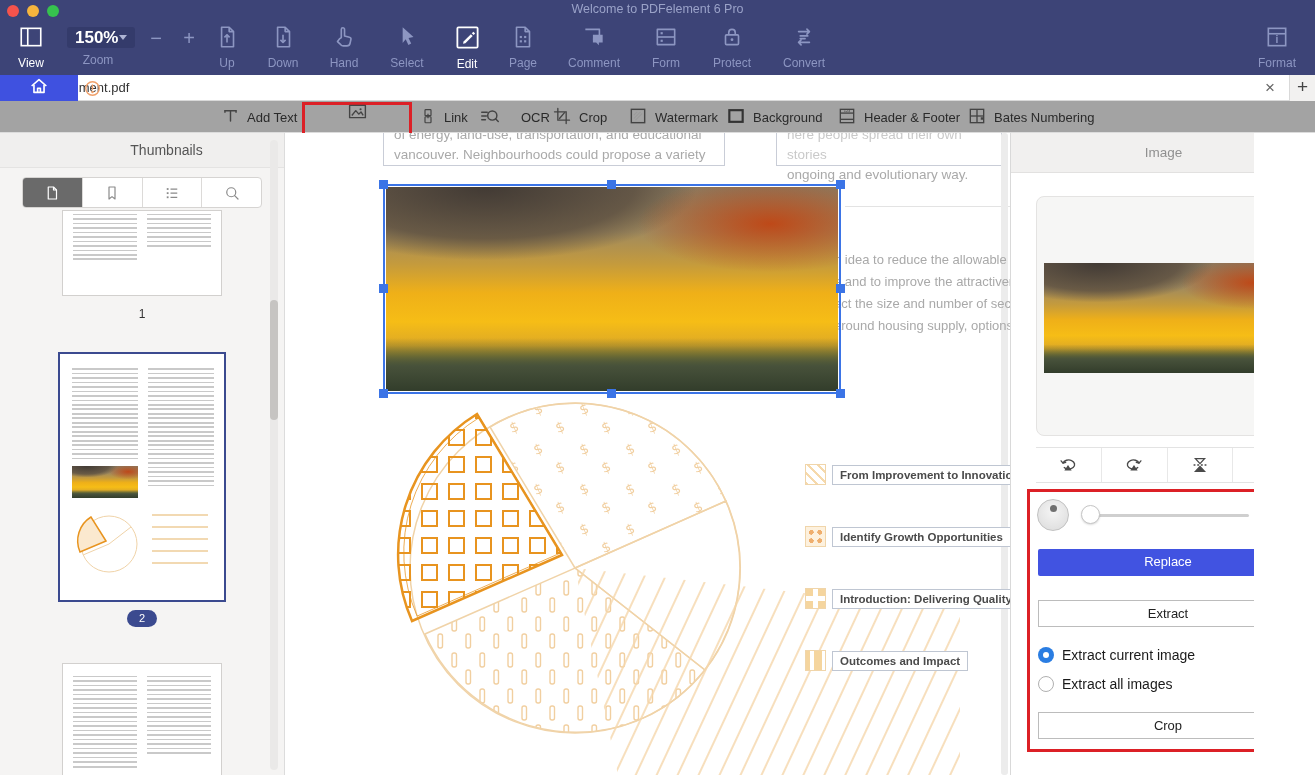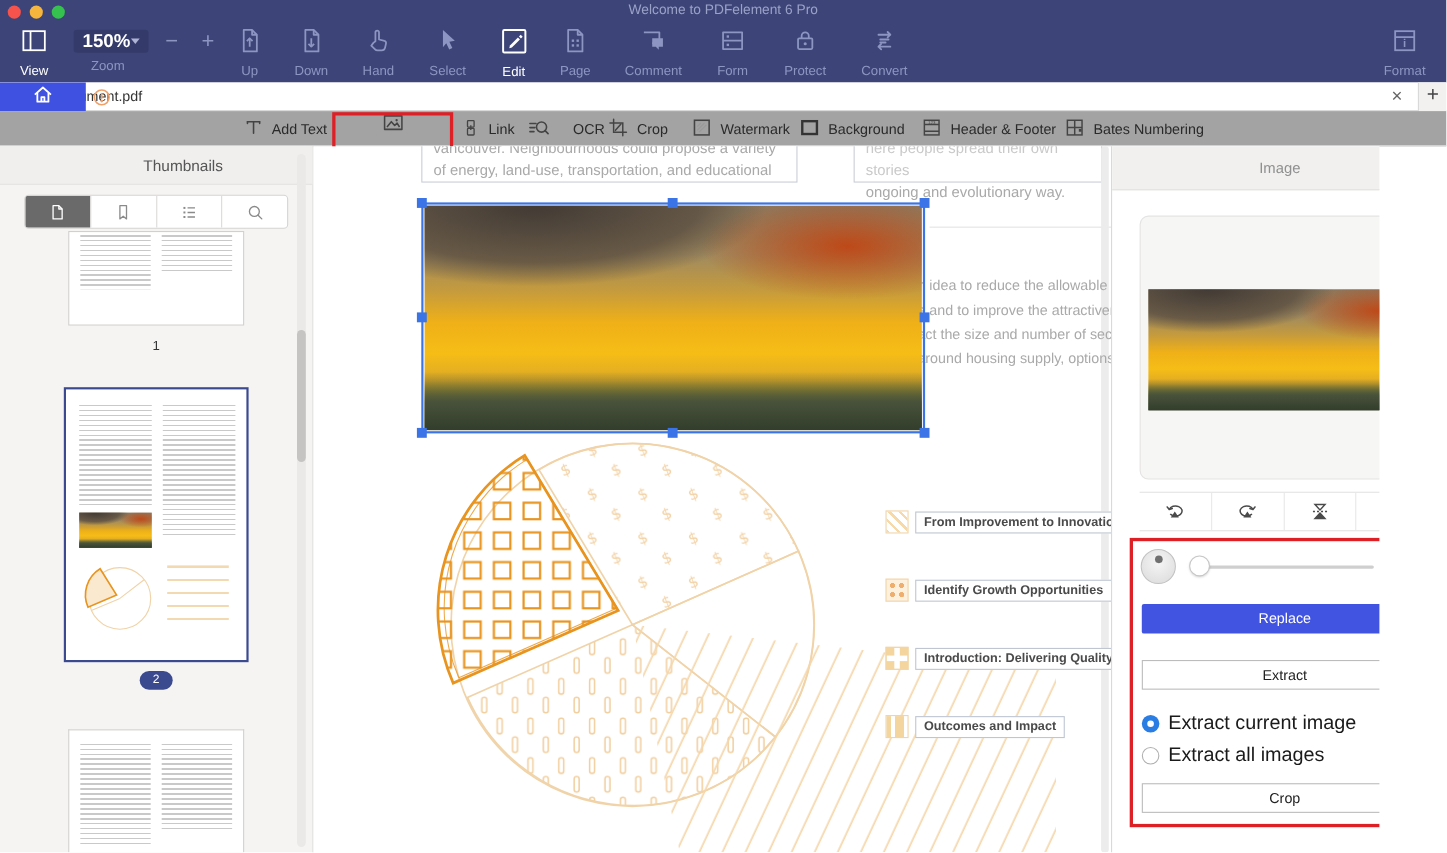--- a/index.html
+++ b/index.html
@@ -94,21 +94,21 @@
   .slidehandle { left:70px; top:372px; width:19px; height:19px; border-radius:50%; background:#fff; border:1px solid #c6c6c6; box-shadow:0 1px 2px rgba(0,0,0,.15); }
   .valbox { left:243px; top:370px; width:44px; height:24px; border:1px solid #b5b5b5; background:#fff;
             font-size:13px; color:#222; line-height:22px; padding-left:6px; }
   .pbtn { left:27px; width:260px; height:27px; text-align:center; line-height:26px; font-size:13px; }
   .pbtn.blue { background:#4153e1; color:#fff; border-radius:2px; }
   .pbtn.ghost { background:#fff; color:#222; border:1px solid #bcbcbc; }
   .radio { width:16px; height:16px; border-radius:50%; }
   .radio.on { background:#2a7de2; position:relative; }
   .radio.on::after { content:""; position:absolute; left:5px; top:5px; width:6px; height:6px; border-radius:50%; background:#fff; }
   .radio.off { background:#fff; border:1px solid #b0b0b0; }
-  .radiorow { display:flex; align-items:center; gap:8px; font-size:18px; color:#1a1a1a; }
+  .radiorow { display:flex; align-items:flex-start; gap:8px; font-size:14px; color:#1a1a1a; }
   .panel-redbox { left:16px; top:356px; width:289px; height:263px; border:3px solid #dc2026; z-index:5; pointer-events:none; }
 </style>
 </head>
 <body>
 
 <div class="app">
 
   <div class="abs topbar">
     <div class="abs win-title">Welcome to PDFelement 6 Pro</div>
     <div class="abs light" style="left:7px; background:#f5534c;"></div>
@@ -442,22 +442,22 @@
       <div class="abs tlines" style="left:84px; top:12px; width:64px; height:78px;"></div>
     </div>
 
     <div class="abs sb-scroll"></div>
     <div class="abs sb-thumbbar"></div>
   </div>
 
   <div class="abs doc">
 
     <div class="abs txtbox" style="left:98px; top:-14px; width:342px; height:47px;">
+      <div>of energy, land-use, transportation, and educational</div>
       <div>vancouver. Neighbourhoods could propose a variety</div>
-      <div>of energy, land-use, transportation, and educational</div>
     </div>
     <div class="abs txtbox" style="left:491px; top:-14px; width:226px; height:47px;">
       <div style="color:#c9c9c9;">here people spread their own stories</div>
       <div>ongoing and evolutionary way.</div>
     </div>
 
     <div class="abs" style="left:560px; top:73px; width:165px; height:1px; background:#e3e3e3;"></div>
 
     <div class="abs" style="left:549px; top:116px; width:176px; overflow:hidden; z-index:1;">
       <div class="docline">n idea to reduce the allowable si</div>

